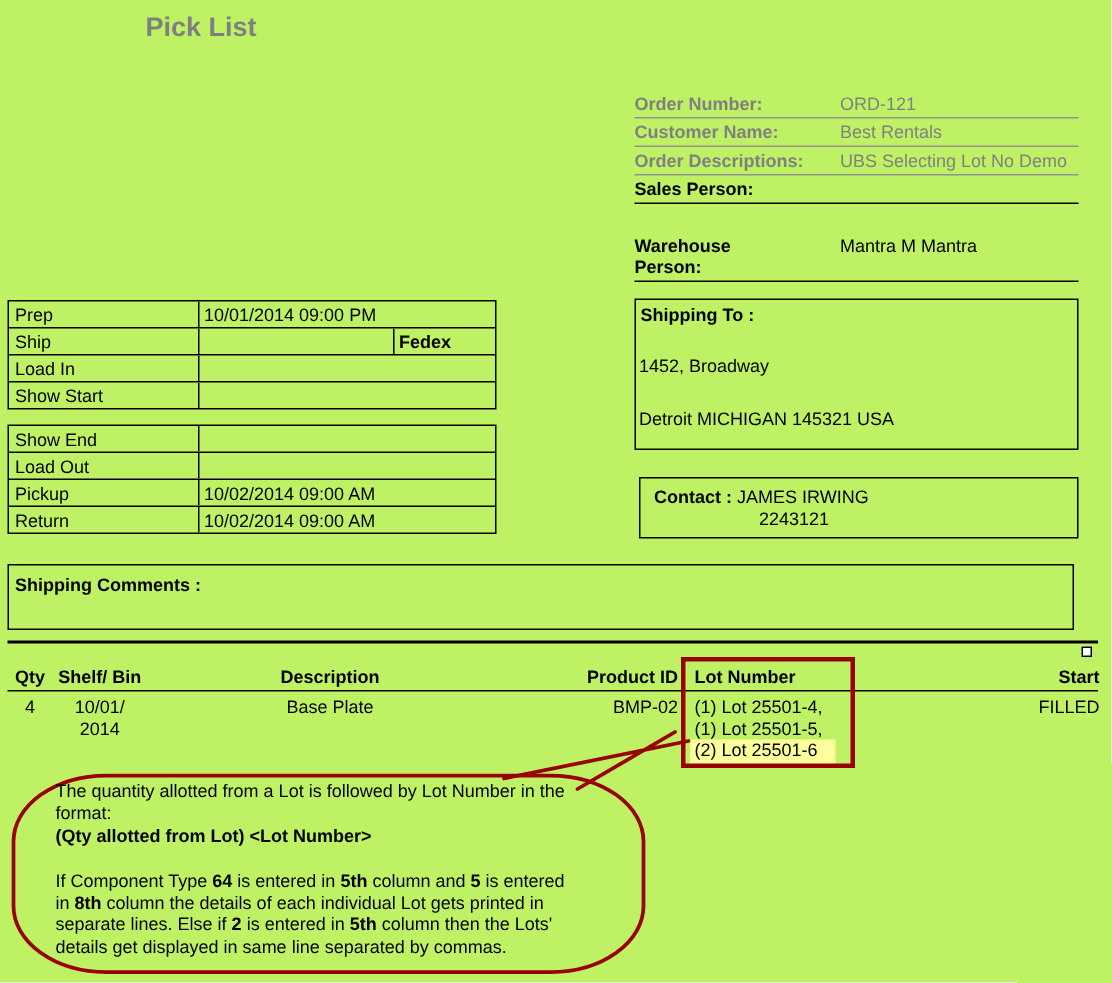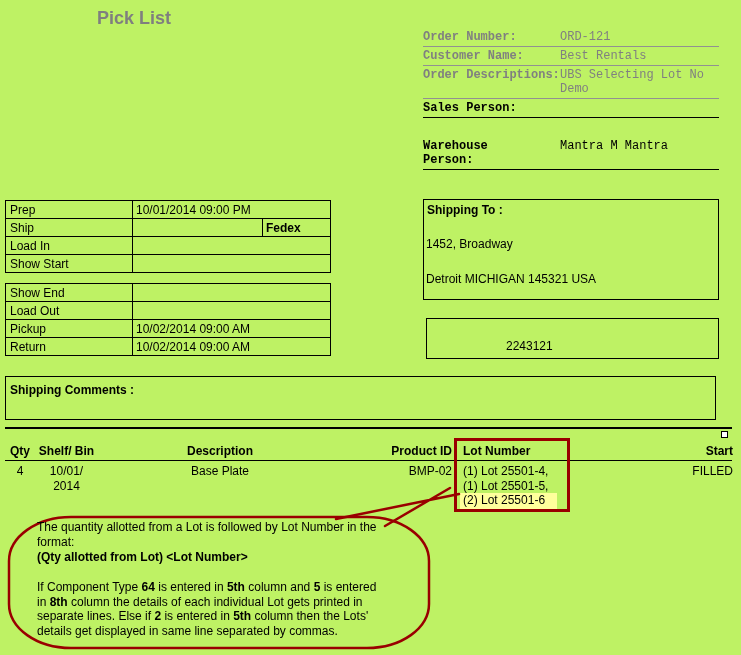--- a/index.html
+++ b/index.html
@@ -4,21 +4,21 @@
 <style>
   html,body{margin:0;padding:0;background:#fff;}
   .page{position:relative;width:741px;height:655px;background:#bef264;
         font-family:"Liberation Sans", sans-serif;color:#000;overflow:hidden;}
   .b{font-weight:bold;}
 
   
   .title{position:absolute;left:97px;top:8px;font-size:18px;font-weight:bold;color:#7f7f7f;}
 
   
-  .order-info{position:absolute;left:423px;top:28px;width:296px;font-family:Liberation Mono, monospace;}
+  .order-info{position:absolute;left:423px;top:60px;width:296px;}
   .oi-row{display:flex;border-bottom:1px solid #000;padding:2px 0;font-size:12px;line-height:14px;}
   .oi-row.muted{color:#808080;border-bottom-color:#919191;}
   .oi-label{width:137px;font-weight:bold;white-space:pre-line;}
   .oi-value{flex:1;}
   .oi-gap{margin-top:19px;}
 
   
   .sched{position:absolute;left:5px;width:324px;border:1px solid #000;}
   #sched1{top:200px;}
   #sched2{top:283px;}
@@ -139,20 +139,21 @@
       </div>
     </div>
 
   <div class="shipto">
     <div class="shipto-label">Shipping To :</div>
     <div class="shipto-line1">1452, Broadway</div>
     <div class="shipto-line2">Detroit MICHIGAN 145321 USA</div>
   </div>
 
   <div class="contact">
+    <div class="contact-line1"><span class="b">Contact :</span> <span>JAMES IRWING</span></div>
     <div class="contact-line2">2243121</div>
   </div>
 
   <div class="shipcomments">
     <span class="b">Shipping Comments :</span>
   </div>
 
   <div class="sep-top"></div>
   <div class="tiny-square"></div>
 

